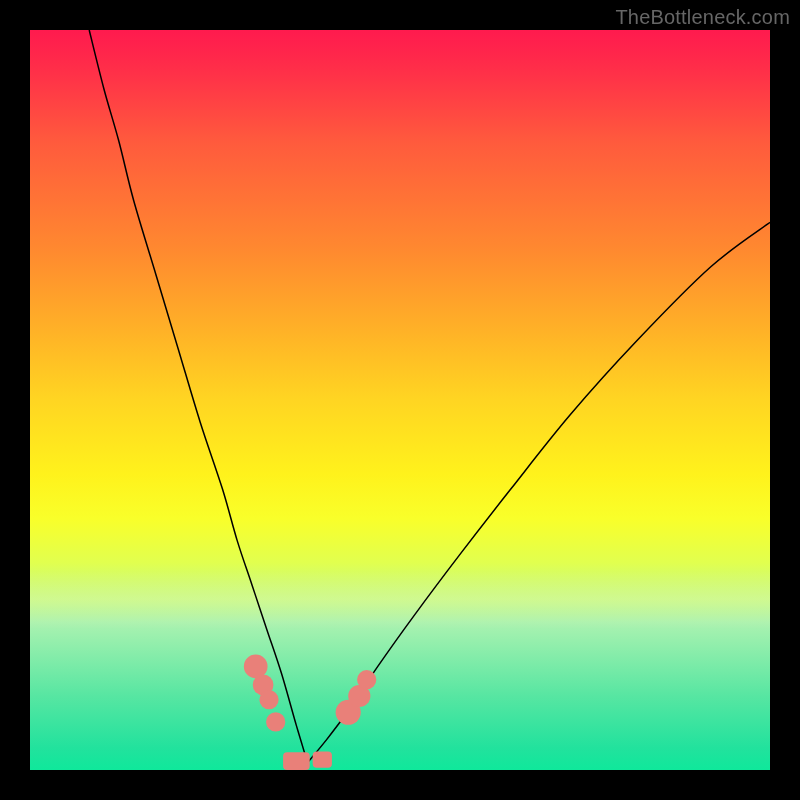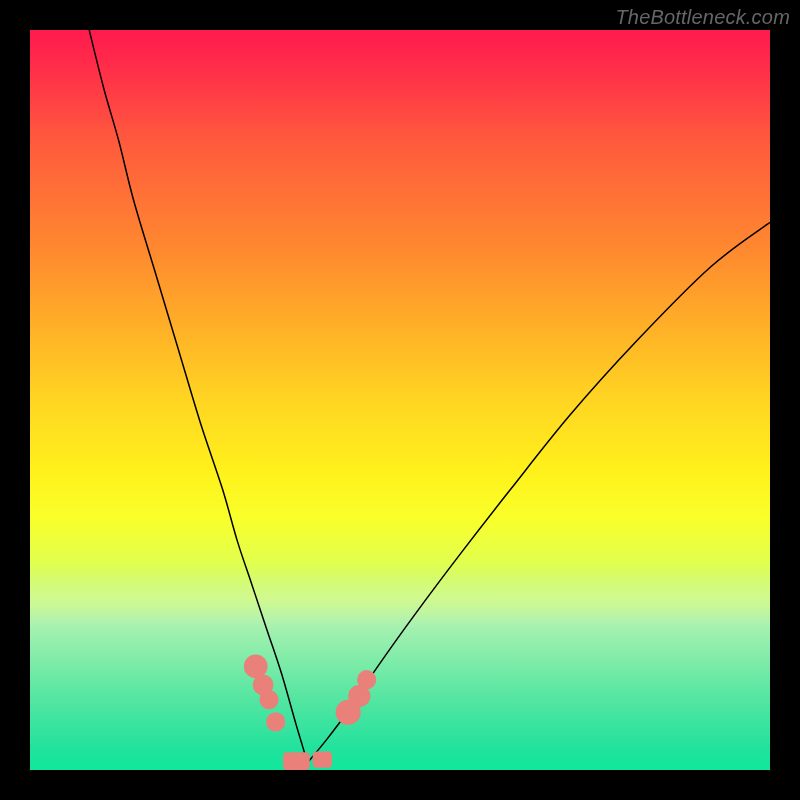--- a/index.html
+++ b/index.html
@@ -9,21 +9,20 @@
     height: 800px;
     overflow: hidden;
     background: #000;
     font-family: Arial, Helvetica, sans-serif;
   }
   .stage {
     position: relative;
     width: 800px;
     height: 800px;
     background: #000;
-    font-style: italic;
   }
   .plot-area {
     position: absolute;
     left: 30px;
     top: 30px;
     width: 740px;
     height: 740px;
     background: linear-gradient(
       to bottom,
       #ff1a4e 0%,

